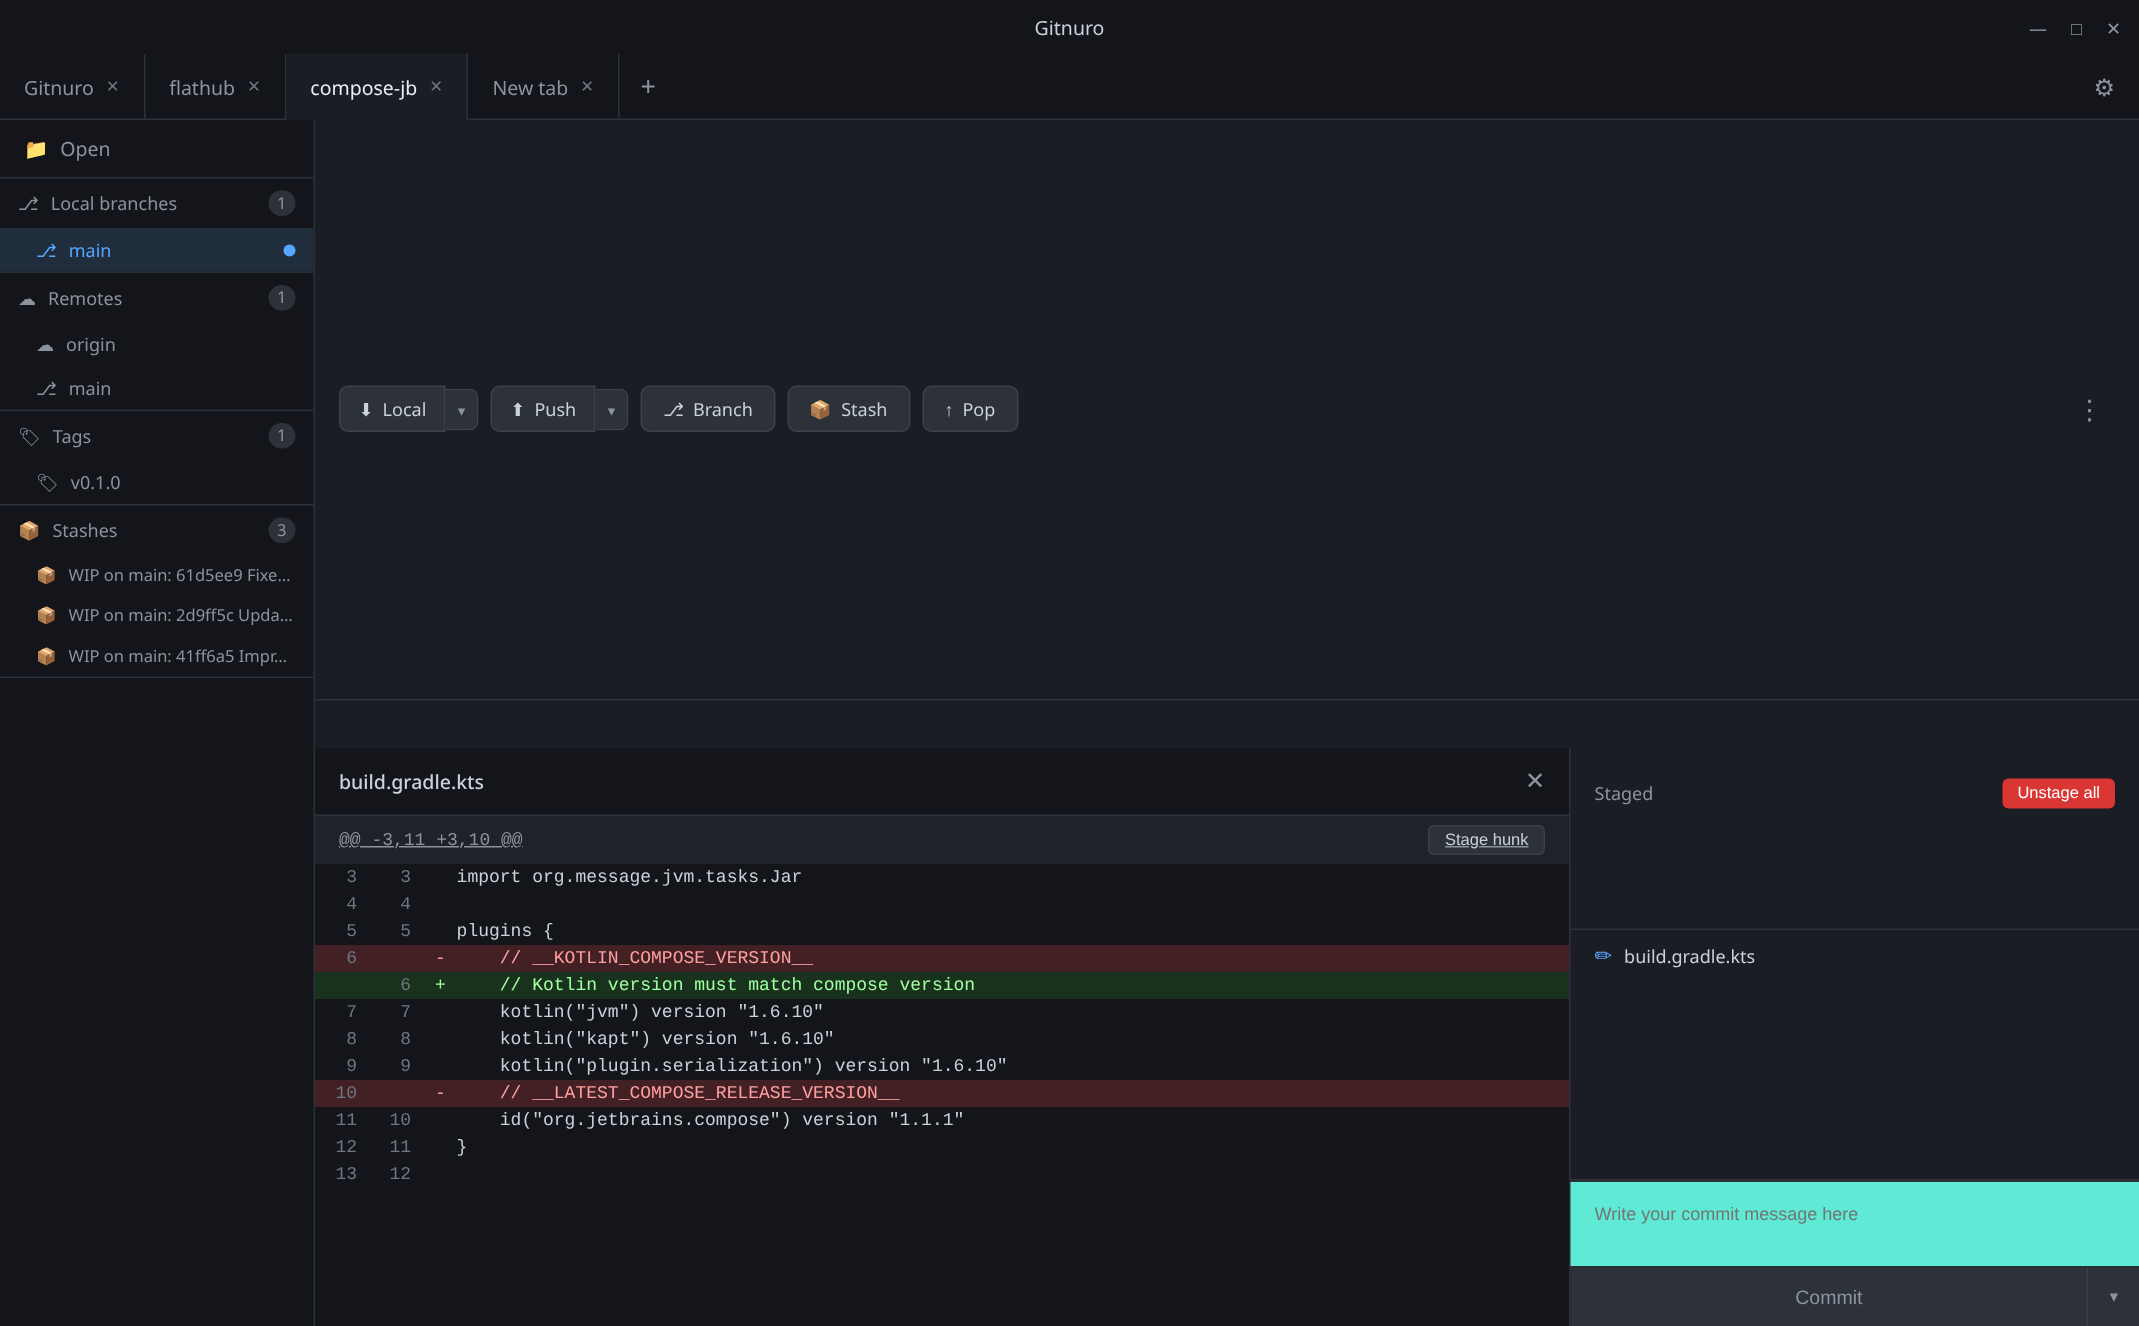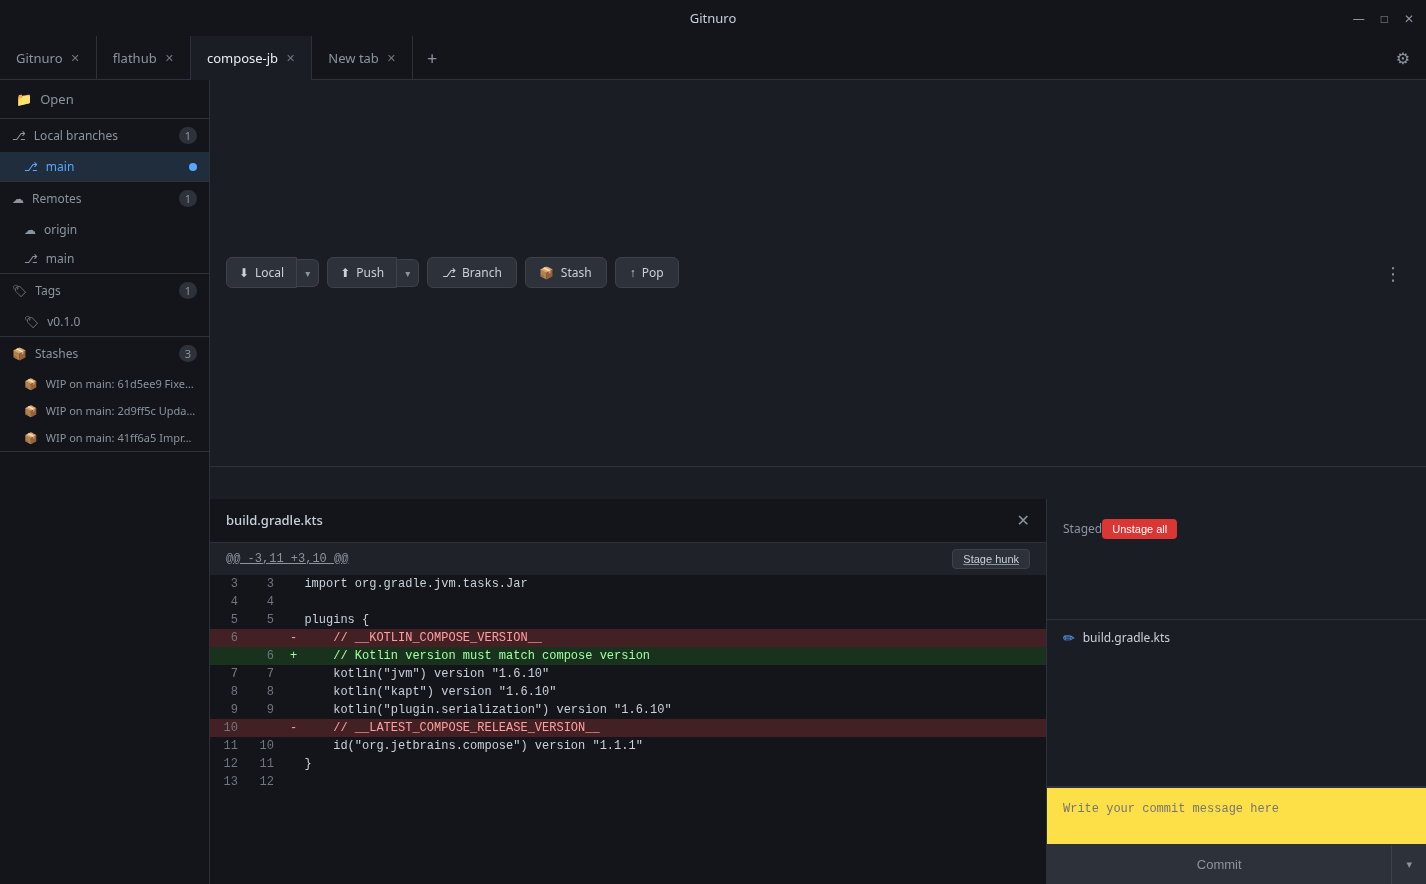--- a/index.html
+++ b/index.html
@@ -257,21 +257,21 @@
       display: flex;
       flex-direction: column;
       flex-shrink: 0;
     }
     .right-panel-section {
       border-bottom: 1px solid #2d3139;
     }
     .right-panel-header {
       display: flex;
       align-items: center;
-      justify-content: flex-start;
+      justify-content: space-between;
       padding: 20px 16px;
     }
     .right-panel-header .label {
       color: #8b949e;
       font-size: 12px;
     }
     .btn-unstage-all {
       background: #da3633;
       color: white;
       border: none;
@@ -310,30 +310,30 @@
       font-size: 14px;
     }
 
     
     .commit-area {
       border-top: 1px solid #2d3139;
       display: flex;
       flex-direction: column;
     }
     .commit-message {
-      background: #fde047;
+      background: #5eead4;
       border: none;
       color: #6e7681;
       font-size: 12px;
       padding: 14px 16px;
       resize: none;
       outline: none;
       flex: 1;
       height: 140px;
-      font-family: Liberation Mono, monospace;
+      font-family: Liberation Sans, sans-serif;
     }
     .commit-btn-row {
       display: flex;
       border-top: 1px solid #2d3139;
     }
     .commit-btn {
       flex: 1;
       background: #2d3139;
       border: none;
       color: #8b949e;
@@ -610,21 +610,21 @@
           <div class="diff-content">
             <div class="diff-hunk-header">
               <span>@@ -3,11 +3,10 @@</span>
               <button class="stage-hunk-btn">Stage hunk</button>
             </div>
 
             <div id="diff-lines-container">
                 <div class="diff-line">
                   <span class="diff-line-num">3</span>
                   <span class="diff-line-num">3</span>
-                  <span class="diff-line-code">  import org.gradle.jvm.tasks.Jar</span>
+                  <span class="diff-line-code">  import org.message.jvm.tasks.Jar</span>
                 </div>
                 <div class="diff-line">
                   <span class="diff-line-num">4</span>
                   <span class="diff-line-num">4</span>
                   <span class="diff-line-code">  </span>
                 </div>
                 <div class="diff-line">
                   <span class="diff-line-num">5</span>
                   <span class="diff-line-num">5</span>
                   <span class="diff-line-code">  plugins {</span>

